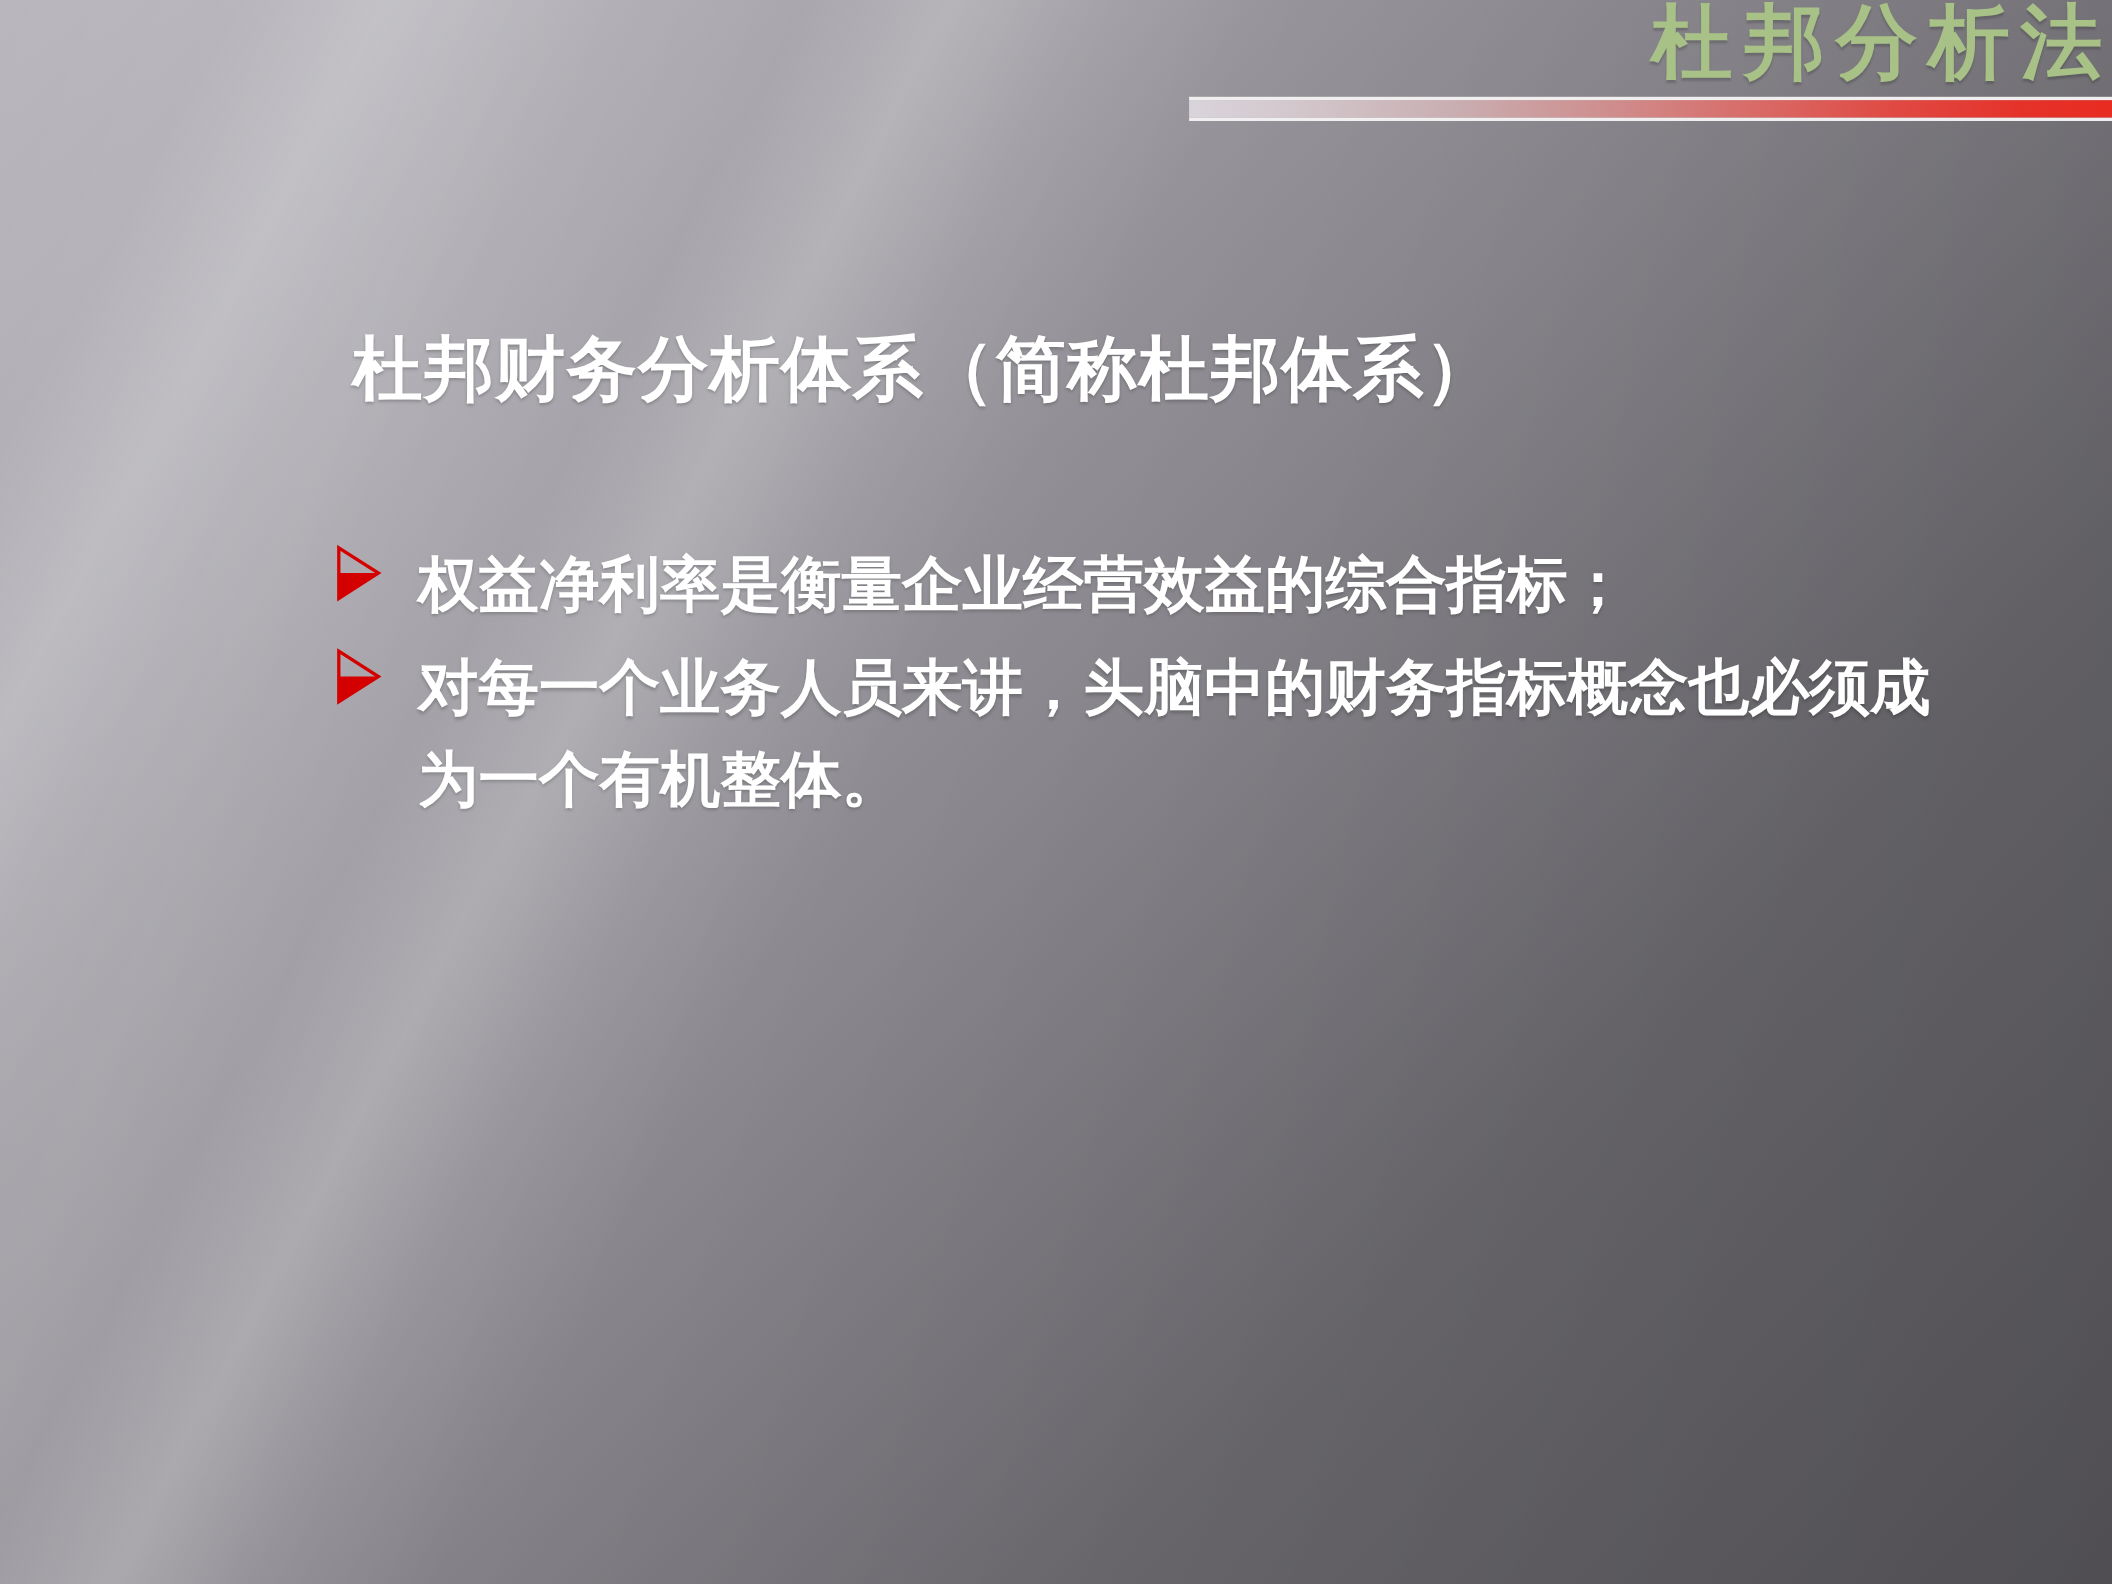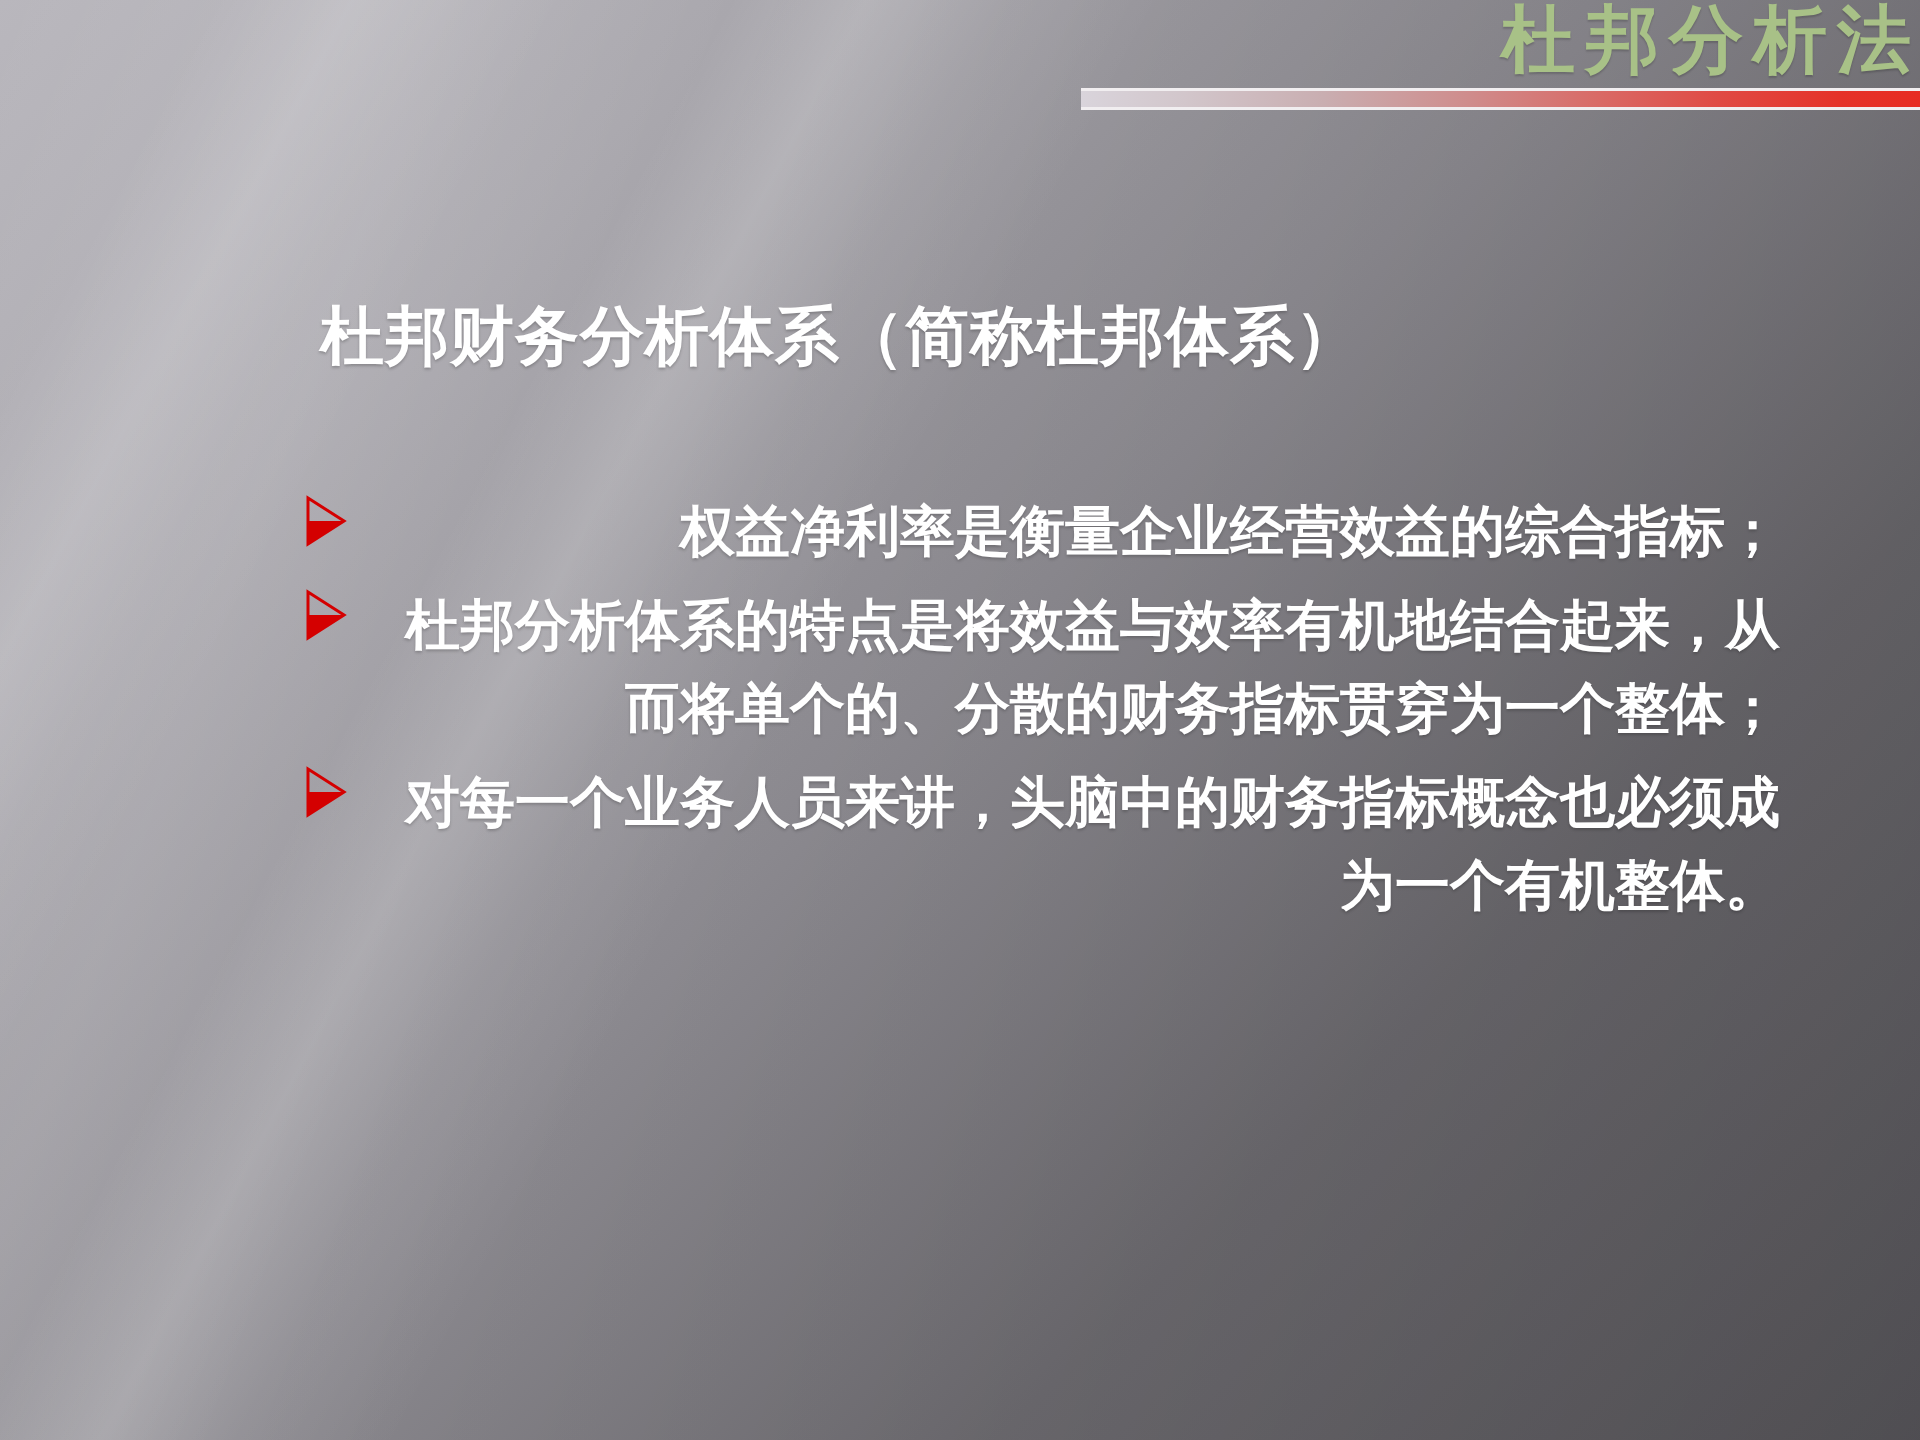--- a/index.html
+++ b/index.html
@@ -78,21 +78,20 @@
         #e82a20 100%);
   }
 
   
   .body-area {
     position: absolute;
     left: 0;
     top: 0;
     width: 1920px;
     height: 1440px;
-    text-align: right;
   }
   .slide-title {
     position: absolute;
     left: 320px;
     top: 300px;
     font-family: "DejaVu Sans", "Liberation Sans", sans-serif;
     font-size: 64px;
     font-weight: 700;
     color: #ffffff;
     letter-spacing: 1px;
@@ -151,29 +150,20 @@
       <div class="bullet">
         <span class="bullet-marker">
           <svg width="52" height="54" viewBox="0 0 52 54" aria-hidden="true">
             <path d="M8 4 L44 27 L8 50 Z" fill="none" stroke="#d40000" stroke-width="3"></path>
             <path d="M8 27 L44 27 L8 50 Z" fill="#d40000"></path>
           </svg>
         </span>
         <p class="bullet-text">权益净利率是衡量企业经营效益的综合指标；</p>
       </div>
 
-      <div class="bullet">
-        <span class="bullet-marker">
-          <svg width="52" height="54" viewBox="0 0 52 54" aria-hidden="true">
-            <path d="M8 4 L44 27 L8 50 Z" fill="none" stroke="#d40000" stroke-width="3"></path>
-            <path d="M8 27 L44 27 L8 50 Z" fill="#d40000"></path>
-          </svg>
-        </span>
-        <p class="bullet-text">杜邦分析体系的特点是将效益与效率有机地结合起来，从而将单个的、分散的财务指标贯穿为一个整体；</p>
-      </div>
 
       <div class="bullet">
         <span class="bullet-marker">
           <svg width="52" height="54" viewBox="0 0 52 54" aria-hidden="true">
             <path d="M8 4 L44 27 L8 50 Z" fill="none" stroke="#d40000" stroke-width="3"></path>
             <path d="M8 27 L44 27 L8 50 Z" fill="#d40000"></path>
           </svg>
         </span>
         <p class="bullet-text"> 对每一个业务人员来讲，头脑中的财务指标概念也必须成为一个有机整体。</p>
       </div>

